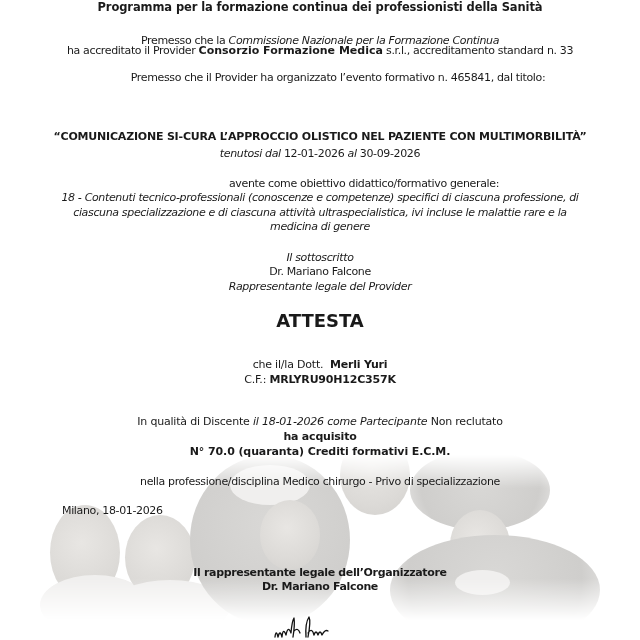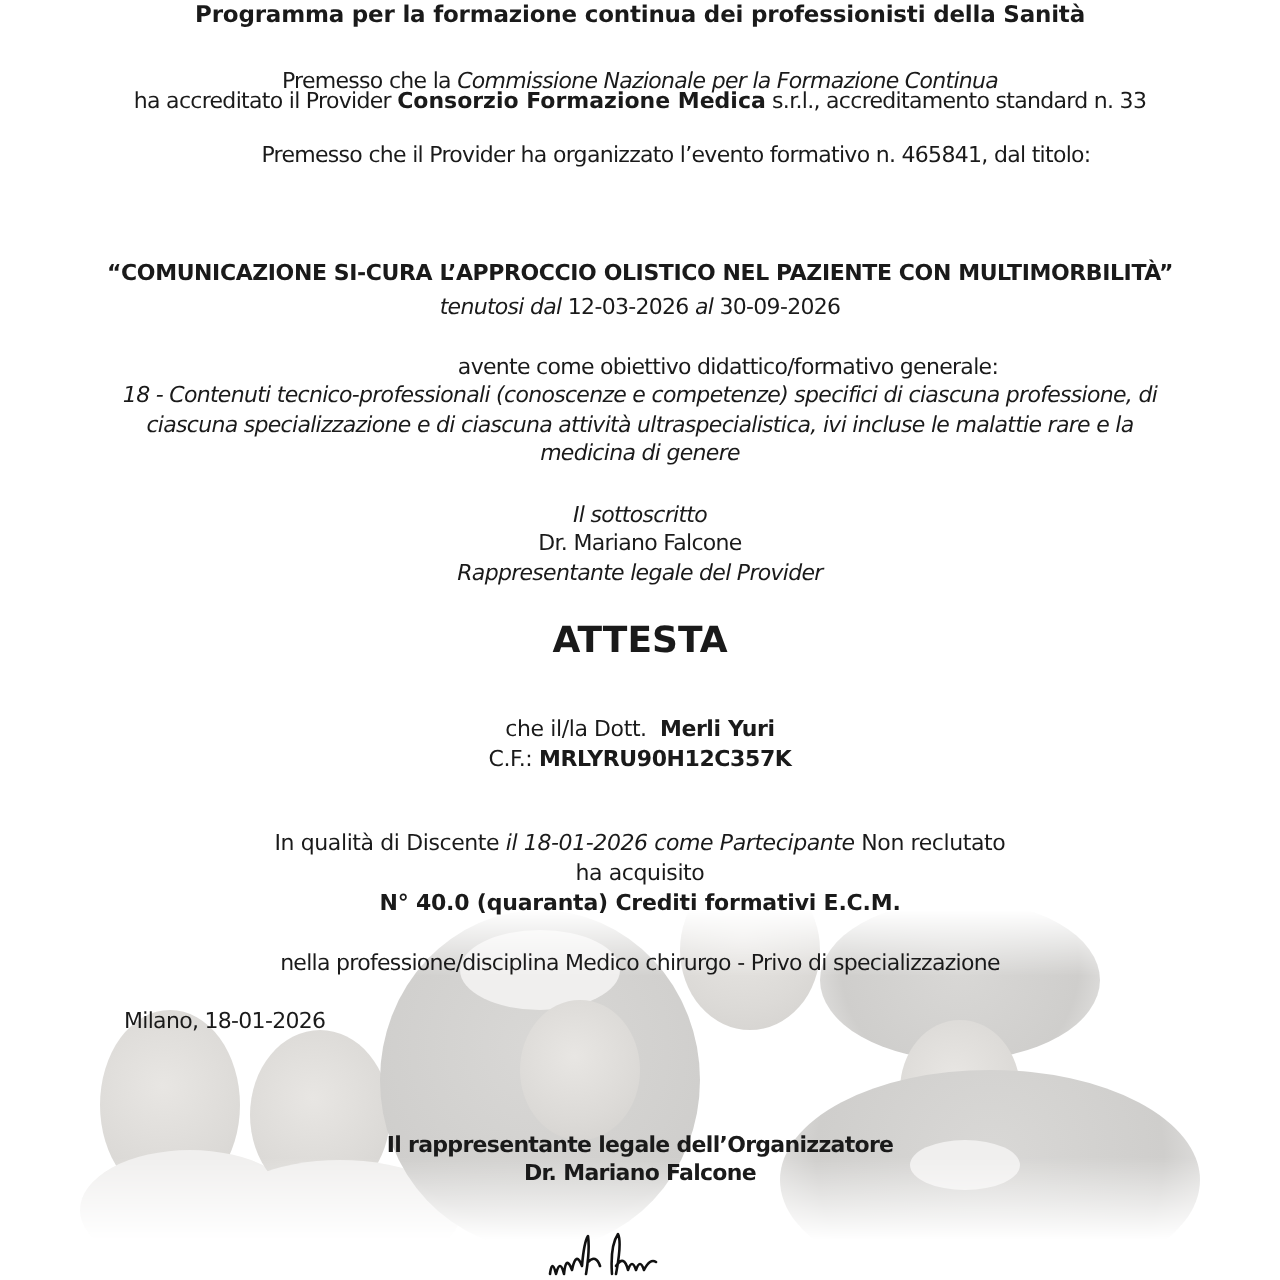--- a/index.html
+++ b/index.html
@@ -65,21 +65,21 @@
     </div>
     <div class="line cond" style="top:44px;">
       <span>ha accreditato il Provider </span><span class="b" style="letter-spacing:0;">Consorzio Formazione Medica</span><span> s.r.l., accreditamento standard n. 33</span>
     </div>
 
     <div class="line cond" style="top:71px;padding-left:18px;">Premesso che il Provider ha organizzato l’evento formativo n. 465841, dal titolo:</div>
 
     <div class="line b cond" style="top:130px; letter-spacing:-0.2px;">“COMUNICAZIONE SI-CURA L’APPROCCIO OLISTICO NEL PAZIENTE CON MULTIMORBILITÀ”</div>
 
     <div class="line cond" style="top:147px;">
-      <span class="i">tenutosi dal </span><span>12-03-2026</span><span class="i"> al </span><span>30-09-2026</span>
+      <span class="i">tenutosi dal </span><span>12-01-2026</span><span class="i"> al </span><span>30-09-2026</span>
     </div>
 
     <div class="line cond" style="top:177px;padding-left:44px;">avente come obiettivo didattico/formativo generale:</div>
     <div class="line i cond" style="top:191px;">18 - Contenuti tecnico-professionali (conoscenze e competenze) specifici di ciascuna professione, di</div>
     <div class="line i cond" style="top:206px;">ciascuna specializzazione e di ciascuna attività ultraspecialistica, ivi incluse le malattie rare e la</div>
     <div class="line i cond" style="top:220px;">medicina di genere</div>
 
     <div class="line i cond" style="top:251px;">Il sottoscritto</div>
     <div class="line cond" style="top:265px;">Dr. Mariano Falcone</div>
     <div class="line i cond" style="top:280px;">Rappresentante legale del Provider</div>
@@ -89,22 +89,22 @@
     <div class="line" style="top:358px; letter-spacing:-0.2px;">
       <span style="white-space:pre;">che il/la Dott.  </span><span class="b">Merli Yuri</span>
     </div>
     <div class="line" style="top:373px; letter-spacing:-0.2px;">
       <span>C.F.: </span><span class="b">MRLYRU90H12C357K</span>
     </div>
 
     <div class="line" style="top:415px; letter-spacing:-0.2px;">
       <span>In qualità di Discente </span><span class="i">il 18-01-2026 come Partecipante</span><span> Non reclutato</span>
     </div>
-    <div class="line" style="top:430px; letter-spacing:-0.2px;">ha acquisito</div>
-    <div class="line b" style="top:445px; letter-spacing:-0.1px;">N° 40.0 (quaranta) Crediti formativi E.C.M.</div>
+    <div class="line" style="top:430px; letter-spacing:-0.2px;font-weight:bold;">ha acquisito</div>
+    <div class="line b" style="top:445px; letter-spacing:-0.1px;">N° 70.0 (quaranta) Crediti formativi E.C.M.</div>
 
     <div class="line cond" style="top:475px;">nella professione/disciplina Medico chirurgo - Privo di specializzazione</div>
 
     <div class="line cond left" style="top:504px;">Milano, 18-01-2026</div>
 
     <div class="line b cond" style="top:566px;">Il rappresentante legale dell’Organizzatore</div>
     <div class="line b cond" style="top:580px;">Dr. Mariano Falcone</div>
   </div>
 
   <svg class="signature" viewBox="0 0 80 26">

